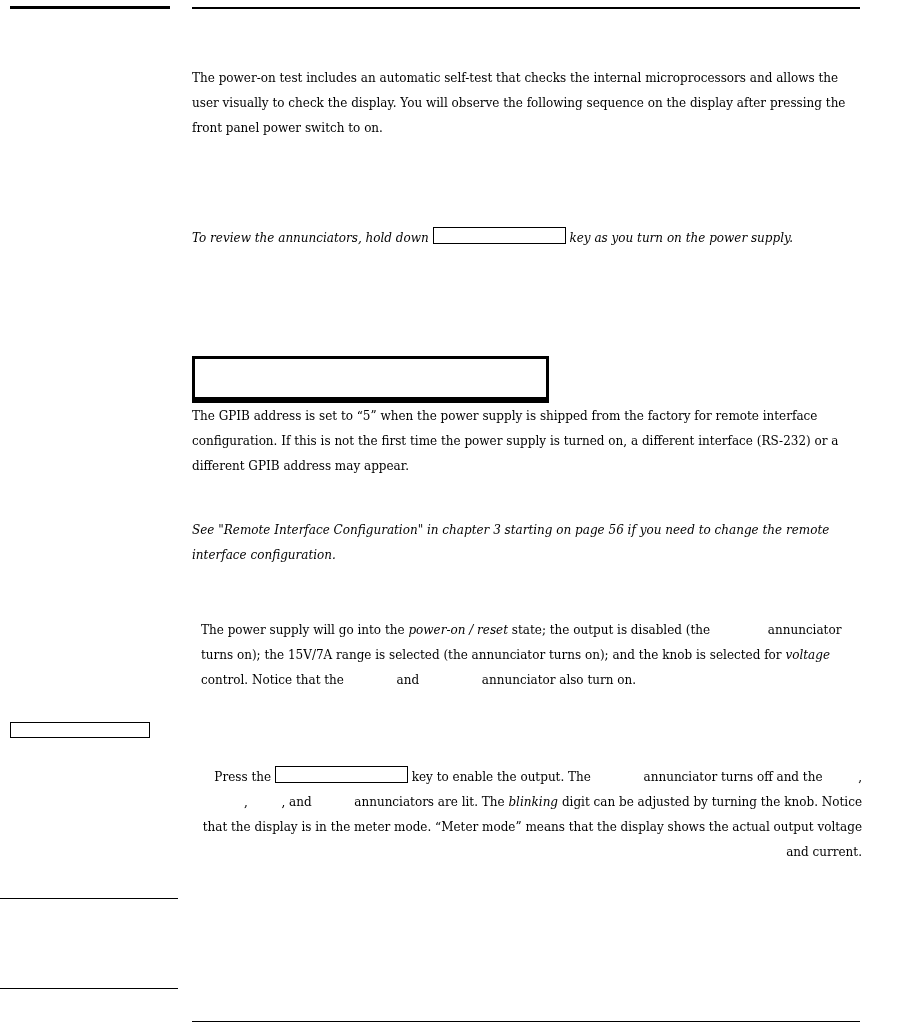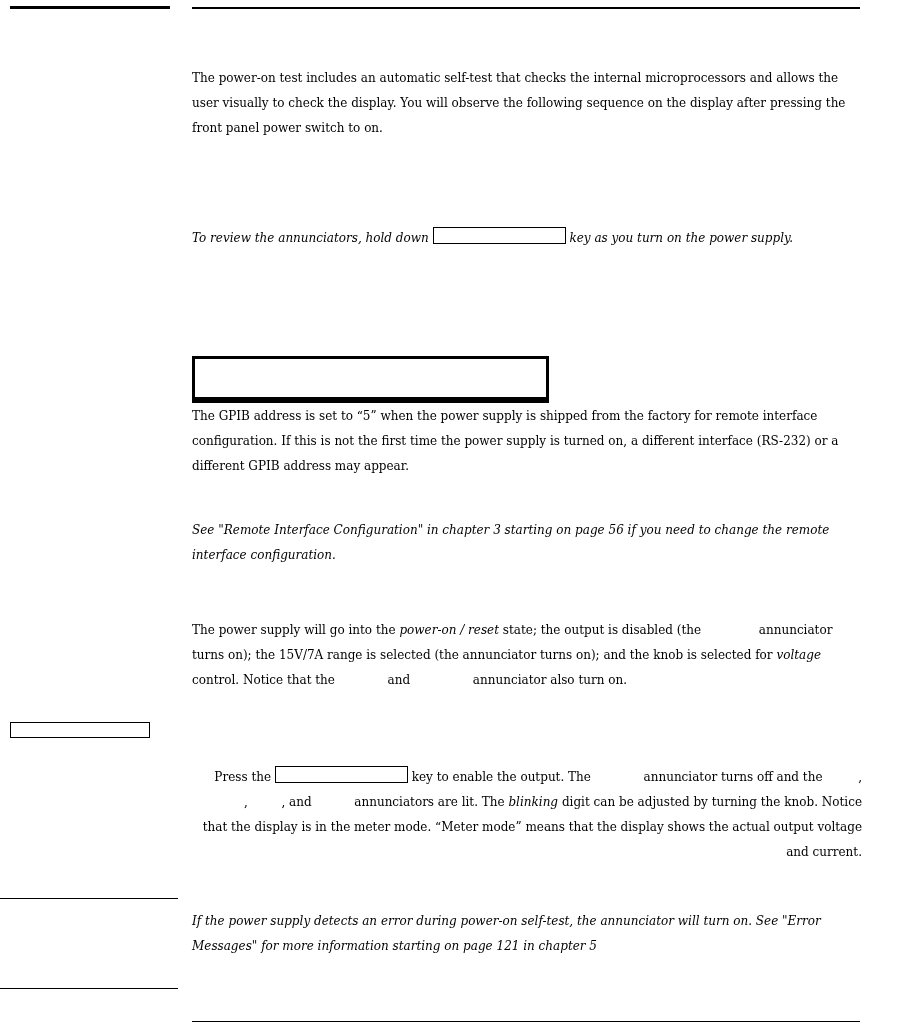--- a/index.html
+++ b/index.html
@@ -25,21 +25,21 @@
     left: 192px;
     width: 670px;
     font-size: 12px;
     line-height: 25px;
     text-align: left;
   }
   .b-intro    { top: 66px;  }
   .b-holdnote { top: 226px; }
   .b-gpib     { top: 404px; }
   .b-remote   { top: 518px; }
-  .b-poweron  { top: 618px; }
+  .b-poweron  { top: 618px; margin-left: 9px; }
   .b-press    { top: 765px; text-align: right; }
   .b-error    { top: 909px; }
 
   .italic { font-style: italic; }
 
   .display-box {
     position: absolute;
     left: 192px; top: 356px;
     width: 357px; height: 47px;
     border: 3px solid #000;
@@ -129,21 +129,18 @@
     <span class="gap w26"></span>
     <span>, and</span>
     <span class="gap w35"></span>
     <span>annunciators are lit. The</span>
     <span class="italic">blinking</span>
     <span>digit can be adjusted by turning the knob. Notice that the display is in the meter mode. “Meter mode” means that the display shows the actual output voltage and current.</span>
   </p>
 
   <div class="rule rule-note-top"></div>
 
-  <p class="block b-error italic">
-    <span>If the power supply detects an error during power-on self-test, the annunciator will turn on. See "Error Messages" for more information starting on page 121 in chapter 5</span>
-  </p>
 
   <div class="rule rule-note-bottom"></div>
 
   <div class="rule rule-footer"></div>
 
 </div>
 
 </body></html>

